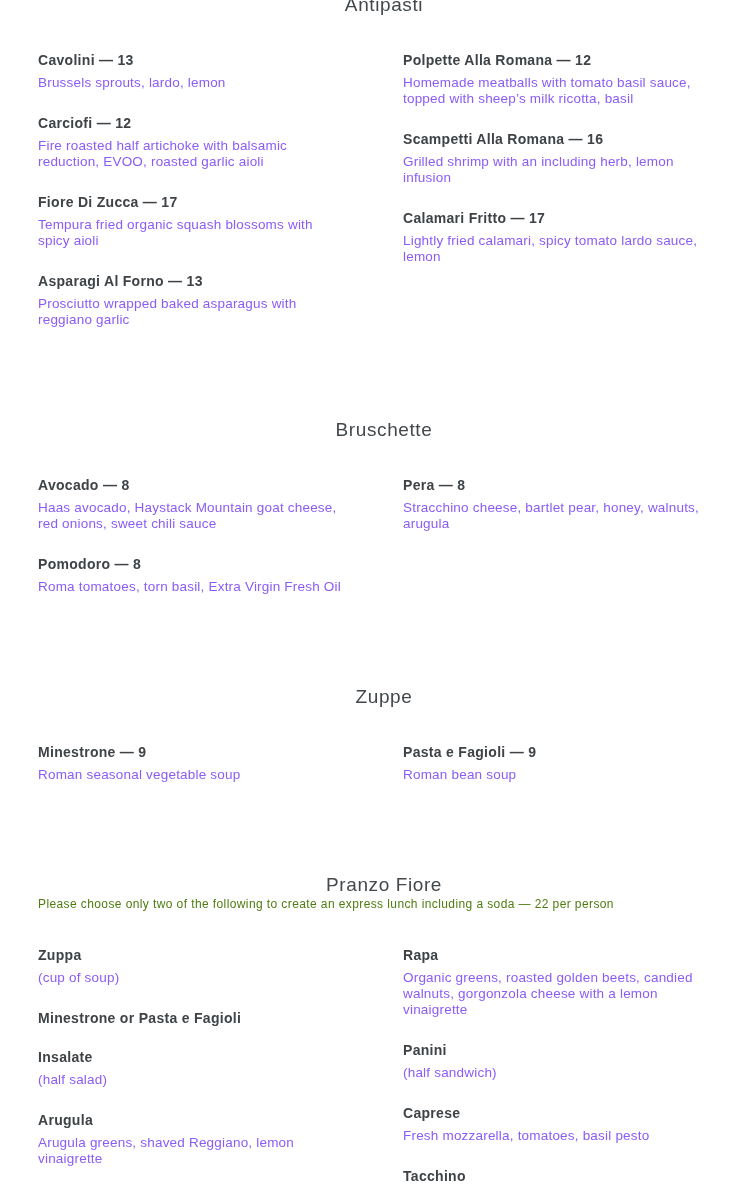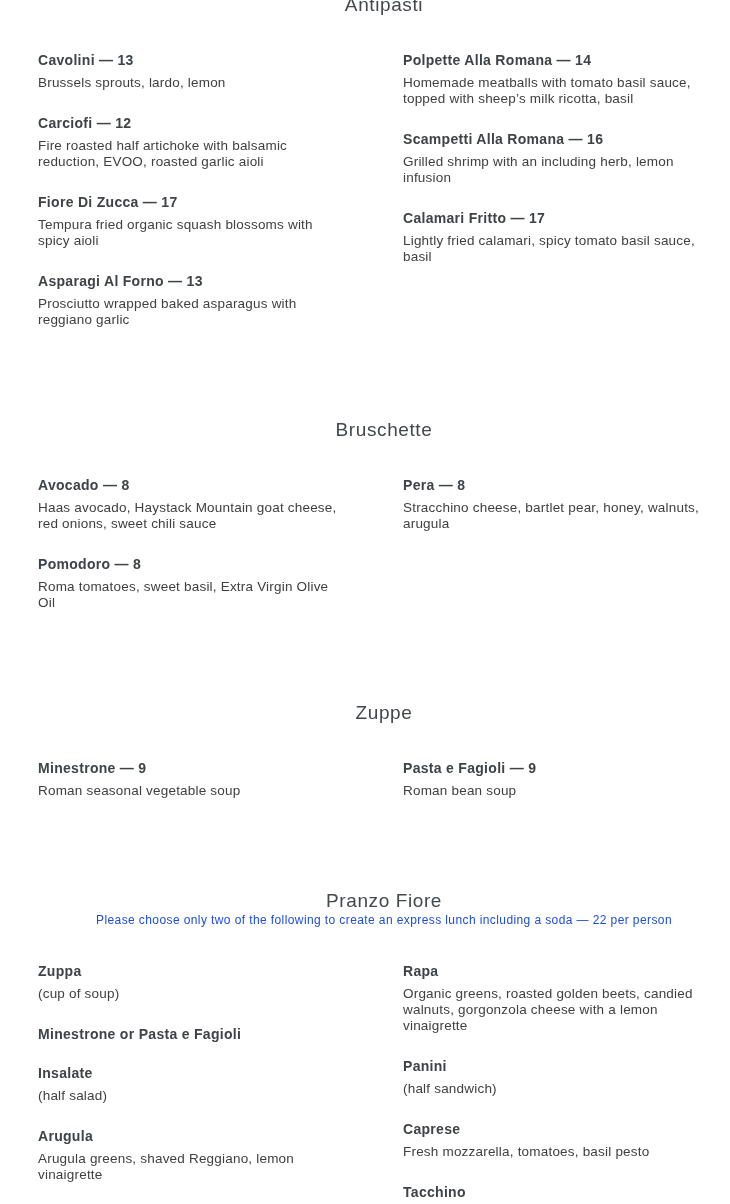--- a/index.html
+++ b/index.html
@@ -30,23 +30,23 @@
     line-height: 23px;
     font-weight: 400;
     color: #43484d;
     letter-spacing: 0.6px;
     text-align: center;
   }
   .section-subtitle {
     margin: -36px 0 36px 0;
     font-size: 12px;
     line-height: 15px;
-    color: #1d4ed8;
+    color: #4d7c0f;
     letter-spacing: 0.4px;
-    text-align: center;
+    text-align: left;
   }
   .columns {
     display: grid;
     grid-template-columns: 310px 310px;
     column-gap: 55px;
     align-items: start;
   }
   .item {
     margin-bottom: 25px;
   }
@@ -56,21 +56,21 @@
     line-height: 14px;
     font-weight: 700;
     color: #3e4347;
     letter-spacing: 0.3px;
   }
   .item-desc {
     margin: 0;
     font-size: 13.5px;
     line-height: 16px;
     font-weight: 400;
-    color: #404040;
+    color: #8b5cf6;
     letter-spacing: 0.2px;
   }
 </style>
 </head>
 <body>
 
 <div class="menu">
 
   <section class="section section--first">
     <h2 class="section-title">Antipasti</h2>
@@ -88,46 +88,46 @@
           <h3 class="item-name">Fiore Di Zucca — 17</h3>
           <p class="item-desc">Tempura fried organic squash blossoms with spicy aioli</p>
         </div>
         <div class="item">
           <h3 class="item-name">Asparagi Al Forno — 13</h3>
           <p class="item-desc">Prosciutto wrapped baked asparagus with reggiano garlic</p>
         </div>
       </div>
       <div class="col">
         <div class="item">
-          <h3 class="item-name">Polpette Alla Romana — 14</h3>
+          <h3 class="item-name">Polpette Alla Romana — 12</h3>
           <p class="item-desc">Homemade meatballs with tomato basil sauce, topped with sheep’s milk ricotta, basil</p>
         </div>
         <div class="item">
           <h3 class="item-name">Scampetti Alla Romana — 16</h3>
           <p class="item-desc">Grilled shrimp with an including herb, lemon infusion</p>
         </div>
         <div class="item">
           <h3 class="item-name">Calamari Fritto — 17</h3>
-          <p class="item-desc">Lightly fried calamari, spicy tomato basil sauce, basil</p>
+          <p class="item-desc">Lightly fried calamari, spicy tomato lardo sauce, lemon</p>
         </div>
       </div>
     </div>
   </section>
 
   <section class="section">
     <h2 class="section-title">Bruschette</h2>
     <div class="columns">
       <div class="col">
         <div class="item">
           <h3 class="item-name">Avocado — 8</h3>
           <p class="item-desc">Haas avocado, Haystack Mountain goat cheese, red onions, sweet chili sauce</p>
         </div>
         <div class="item">
           <h3 class="item-name">Pomodoro — 8</h3>
-          <p class="item-desc">Roma tomatoes, sweet basil, Extra Virgin Olive Oil</p>
+          <p class="item-desc">Roma tomatoes, torn basil, Extra Virgin Fresh Oil</p>
         </div>
       </div>
       <div class="col">
         <div class="item">
           <h3 class="item-name">Pera — 8</h3>
           <p class="item-desc">Stracchino cheese, bartlet pear, honey, walnuts, arugula</p>
         </div>
       </div>
     </div>
   </section>

